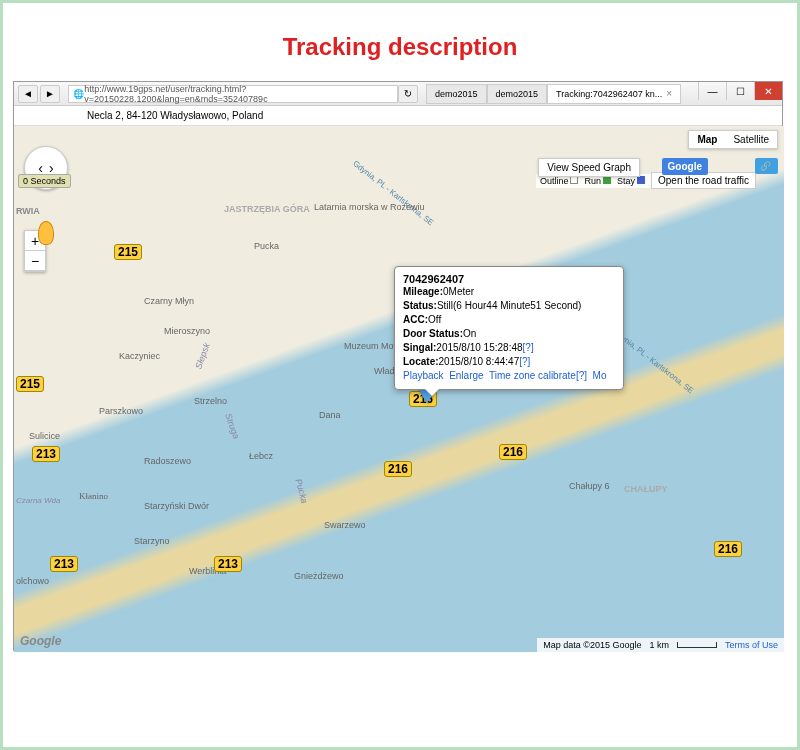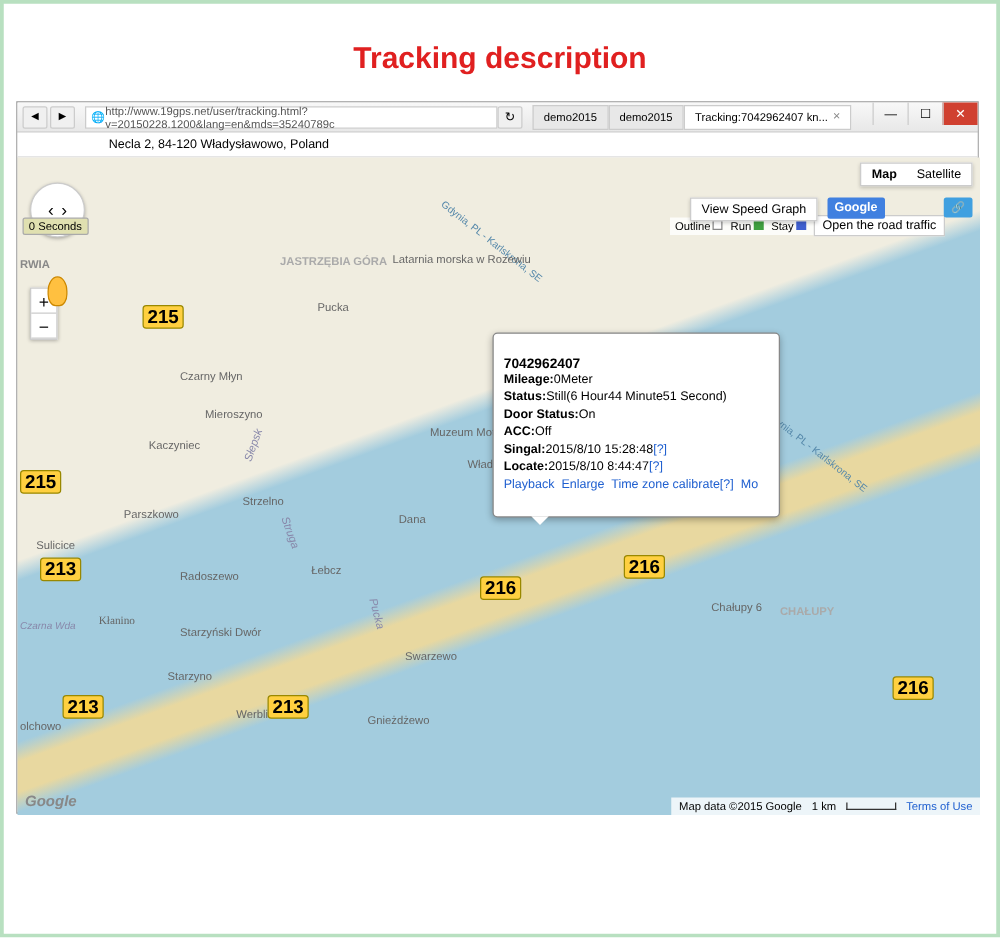--- a/index.html
+++ b/index.html
@@ -26,34 +26,34 @@
 .legend-dot { width: 8px; height: 8px; }
 .traffic-btn { position: absolute; right: 28px; top: 46px; background: #fff; border: 1px solid #ccc; padding: 2px 6px; font-size: 10px; cursor: pointer; }
 .seconds-badge { position: absolute; left: 4px; top: 48px; background: #e0e0b0; border: 1px solid #aaa; padding: 1px 4px; font-size: 9px; border-radius: 2px; }
 .map-area { position: absolute; left: 0; top: 44px; width: 770px; height: 526px; overflow: hidden; background: linear-gradient(160deg, #f0ede0 0%, #f0ede0 40%, #a3ccde 42%, #a3ccde 58%, #e8d8a0 60%, #e8d8a0 63%, #a3ccde 65%, #a3ccde 100%); }
 .map-controls { position: absolute; left: 10px; top: 20px; }
 .pan-control { width: 44px; height: 44px; background: #fff; border: 1px solid #ccc; border-radius: 50%; box-shadow: 0 1px 3px rgba(0,0,0,0.3); display: flex; align-items: center; justify-content: center; font-size: 14px; gap: 6px; }
 .zoom-control { margin-top: 12px; width: 22px; background: #fff; border: 1px solid #ccc; box-shadow: 0 1px 3px rgba(0,0,0,0.3); }
 .zoom-btn { width: 20px; height: 20px; display: flex; align-items: center; justify-content: center; cursor: pointer; font-size: 14px; border-bottom: 1px solid #ccc; }
 .pegman { position: absolute; left: 14px; top: 75px; width: 16px; height: 24px; background: #ffc040; border-radius: 50% 50% 40% 40%; border: 1px solid #cc8800; }
 .map-label { position: absolute; font-size: 9px; color: #666; }
-.road-badge { position: absolute; background: #ffd040; border: 1px solid #998800; border-radius: 3px; padding: 0 3px; font-size: 15px; font-weight: bold; }
-.info-window { position: absolute; left: 380px; top: 140px; width: 230px; background: #fff; border: 1px solid #888; border-radius: 4px; box-shadow: 0 2px 6px rgba(0,0,0,0.3); padding: 18px 8px; font-size: 10px; }
+.road-badge { position: absolute; background: #ffd040; border: 1px solid #998800; border-radius: 3px; padding: 0 3px; font-size: 12px; font-weight: bold; }
+.info-window { position: absolute; left: 380px; top: 140px; width: 230px; background: #fff; border: 1px solid #888; border-radius: 4px; box-shadow: 0 2px 6px rgba(0,0,0,0.3); padding: 6px 8px; font-size: 10px; }
 .info-window::after { content: ''; position: absolute; bottom: -14px; left: 30px; border: 7px solid transparent; border-top-color: #fff; }
 .info-title { font-weight: bold; font-size: 11px; }
 .info-row { line-height: 1.4; }
 .info-label { font-weight: bold; }
 .info-link { color: #2060d0; cursor: pointer; }
 .help-link { color: #2060d0; cursor: pointer; }
 .marker { position: absolute; left: 404px; top: 250px; width: 18px; height: 26px; }
 .marker svg { filter: drop-shadow(1px 1px 2px rgba(0,0,0,0.4)); }
 .map-type { position: absolute; right: 6px; top: 4px; display: flex; background: #fff; border: 1px solid #ccc; box-shadow: 0 1px 3px rgba(0,0,0,0.2); }
 .map-type-btn { padding: 3px 8px; font-size: 10px; cursor: pointer; }
 .map-type-btn.active { font-weight: bold; }
-.speed-graph-btn { position: absolute; right: 130px; top: 32px; background: #fff; border: 1px solid #ccc; padding: 3px 8px; font-size: 10px; cursor: pointer; box-shadow: 0 1px 3px rgba(0,0,0,0.2); }
+.speed-graph-btn { position: absolute; right: 144px; top: 32px; background: #fff; border: 1px solid #ccc; padding: 3px 8px; font-size: 10px; cursor: pointer; box-shadow: 0 1px 3px rgba(0,0,0,0.2); }
 .google-badge { position: absolute; right: 76px; top: 32px; background: #4080e0; color: #fff; padding: 3px 6px; font-size: 10px; font-weight: bold; border-radius: 2px; }
 .share-btn { position: absolute; right: 6px; top: 32px; background: #40a0e0; color: #fff; padding: 3px 6px; font-size: 9px; border-radius: 2px; cursor: pointer; display: flex; align-items: center; gap: 2px; }
 .map-footer { position: absolute; bottom: 0; right: 0; display: flex; gap: 8px; font-size: 9px; background: rgba(255,255,255,0.8); padding: 2px 6px; align-items: center; }
 .map-footer a { color: #2060d0; cursor: pointer; text-decoration: none; }
 .scale-bar { border-bottom: 1px solid #333; border-left: 1px solid #333; border-right: 1px solid #333; width: 40px; height: 6px; display: inline-block; }
 .google-logo { position: absolute; bottom: 4px; left: 6px; font-size: 12px; color: #888; font-weight: bold; font-style: italic; }
 .sea-route { position: absolute; font-size: 8px; color: #5588aa; transform-origin: left; }
 </style>
 </head>
 <body>
@@ -187,22 +187,22 @@
         <svg viewBox="0 0 24 36">
             <path d="M12 0C5 0 0 5 0 12c0 9 12 24 12 24s12-15 12-24C24 5 19 0 12 0z" fill="#50a0e0"></path>
             <circle cx="12" cy="12" r="5" fill="#fff"></circle>
           </svg>
       </div>
 
       <div class="info-window">
         <div class="info-title">7042962407</div>
         <div class="info-row"><span class="info-label">Mileage:</span><span>0Meter</span></div>
         <div class="info-row"><span class="info-label">Status:</span><span>Still(6 Hour44 Minute51 Second)</span></div>
+        <div class="info-row"><span class="info-label">ACC:</span><span>Off</span></div>
         <div class="info-row"><span class="info-label">Door Status:</span><span>On</span></div>
-        <div class="info-row"><span class="info-label">ACC:</span><span>Off</span></div>
         <div class="info-row"><span class="info-label">Singal:</span><span>2015/8/10 15:28:48</span><span class="help-link">[?]</span></div>
         <div class="info-row"><span class="info-label">Locate:</span><span>2015/8/10 8:44:47</span><span class="help-link">[?]</span></div>
         <div class="info-row">
           <span class="info-link">Playback</span>&nbsp;
           <span class="info-link">Enlarge</span>&nbsp;
           <span class="info-link">Time zone calibrate</span><span class="help-link">[?]</span>&nbsp;
           <span class="info-link">Mo</span>
         </div>
       </div>
 

